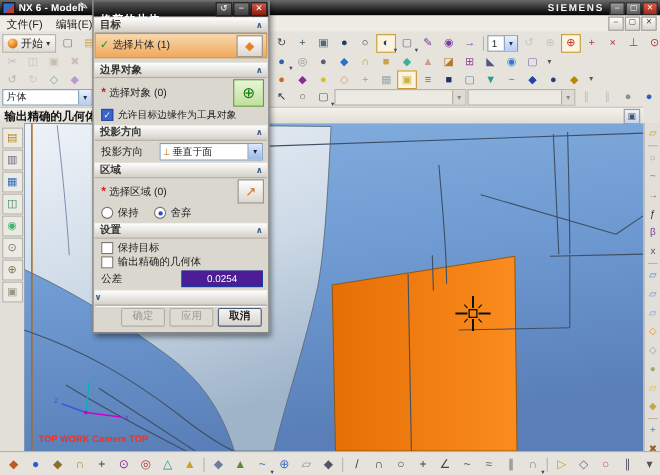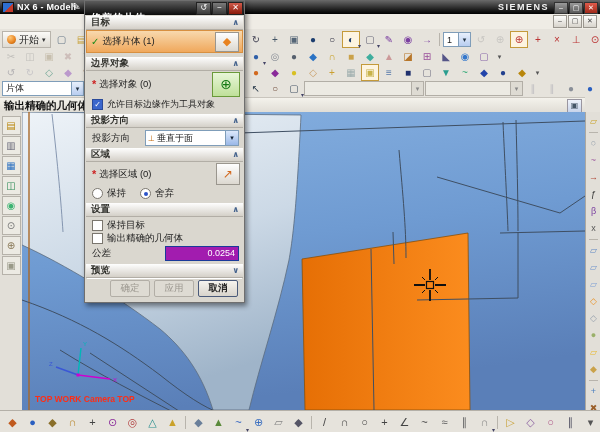--- a/index.html
+++ b/index.html
@@ -95,22 +95,22 @@
   .cbx.on{background:#3a66cc;border-color:#2a4a9a;color:#fff;font-size:8px;line-height:9px;text-align:center;}
   .rad{width:9px;height:9px;border-radius:50%;border:1px solid #7a766e;background:#fff;margin:0 4px 0 6px;
        display:flex;align-items:center;justify-content:center;flex:none;}
   .rad.on::after{content:"";width:4px;height:4px;border-radius:50%;background:#2a52c8;}
   .dcombo{position:absolute;right:4px;height:14px;width:92px;background:#fff;border:1px solid #7f9db9;
           display:flex;align-items:center;}
   .dcombo .cg{font-size:8px;color:#c26a10;padding:0 2px;}
   .dcombo .val{flex:1;font-size:9px;}
   .dcombo .cb{width:12px;align-self:stretch;background:linear-gradient(#dce8fa,#9ab8e8);border-left:1px solid #7f9db9;
               color:#123;font-size:7px;display:flex;align-items:center;justify-content:center;}
-  .tolfield{position:absolute;right:4px;width:66px;height:13px;background:#a21caf;border:1px solid #1a3a9a;
-            color:#fff;font-size:9px;text-align:right;padding:0 3px;line-height:13px;margin-left:48px;}
+  .tolfield{position:absolute;right:4px;width:66px;height:13px;background:#4c1d95;border:1px solid #1a3a9a;
+            color:#fff;font-size:9px;text-align:center;padding:0 3px;line-height:13px;margin-left:48px;}
   .dlg-buttons{position:absolute;left:0;right:0;bottom:5px;display:flex;justify-content:flex-end;gap:4px;padding-right:6px;}
   .dbtn{width:38px;height:15px;font-size:9.5px;text-align:center;line-height:14px;
         background:linear-gradient(#f6f4ef,#d8d4cc);border:1px solid #8a868e;border-radius:2px;}
   .dbtn.dis{color:#9a968e;border-color:#b2aea6;background:#dedbd3;}
   .dbtn.primary{border:1px solid #4a5a7a;font-weight:bold;}
   .dlg-sep{position:absolute;left:2px;right:2px;bottom:24px;height:1px;background:#b2aea6;box-shadow:0 1px 0 #fff;}
 </style>
 </head>
 <body>
 
@@ -122,20 +122,21 @@
     <div class="pencil">✎</div>
     <div class="brand">SIEMENS</div>
     <div class="winbtns">
       <div class="wb">–</div>
       <div class="wb">▢</div>
       <div class="wb close">✕</div>
     </div>
   </div>
 
   <div class="abs menubar">
+    <div style="position:absolute;left:0;top:0;"><span class="mi">文件(F)</span><span class="mi">编辑(E)</span></div>
     <div class="mdibtns">
       <div class="mdib">–</div>
       <div class="mdib">▢</div>
       <div class="mdib">✕</div>
     </div>
   </div>
 
   <div class="abs toolzone">
 
     <div class="abs" style="left:2px;top:2px;display:flex;gap:2px;align-items:center;">
@@ -465,21 +466,20 @@
     <div class="drow" style="height:13px;">
       <span class="cbx"></span>
       <span class="rtxt">输出精确的几何体</span>
     </div>
     <div class="drow" style="height:17px;">
       <span class="rtxt" style="padding-left:6px;">公差</span>
       <span class="tolfield">0.0254</span>
     </div>
 
     <div class="hdr" style="margin-top:2px;">
-      <span class="ht">预览</span>
       <span class="chev">∨</span>
     </div>
 
     <div class="dlg-sep"></div>
     <div class="dlg-buttons">
       <span class="dbtn dis">确定</span>
       <span class="dbtn dis">应用</span>
       <span class="dbtn primary">取消</span>
     </div>
   </div>

